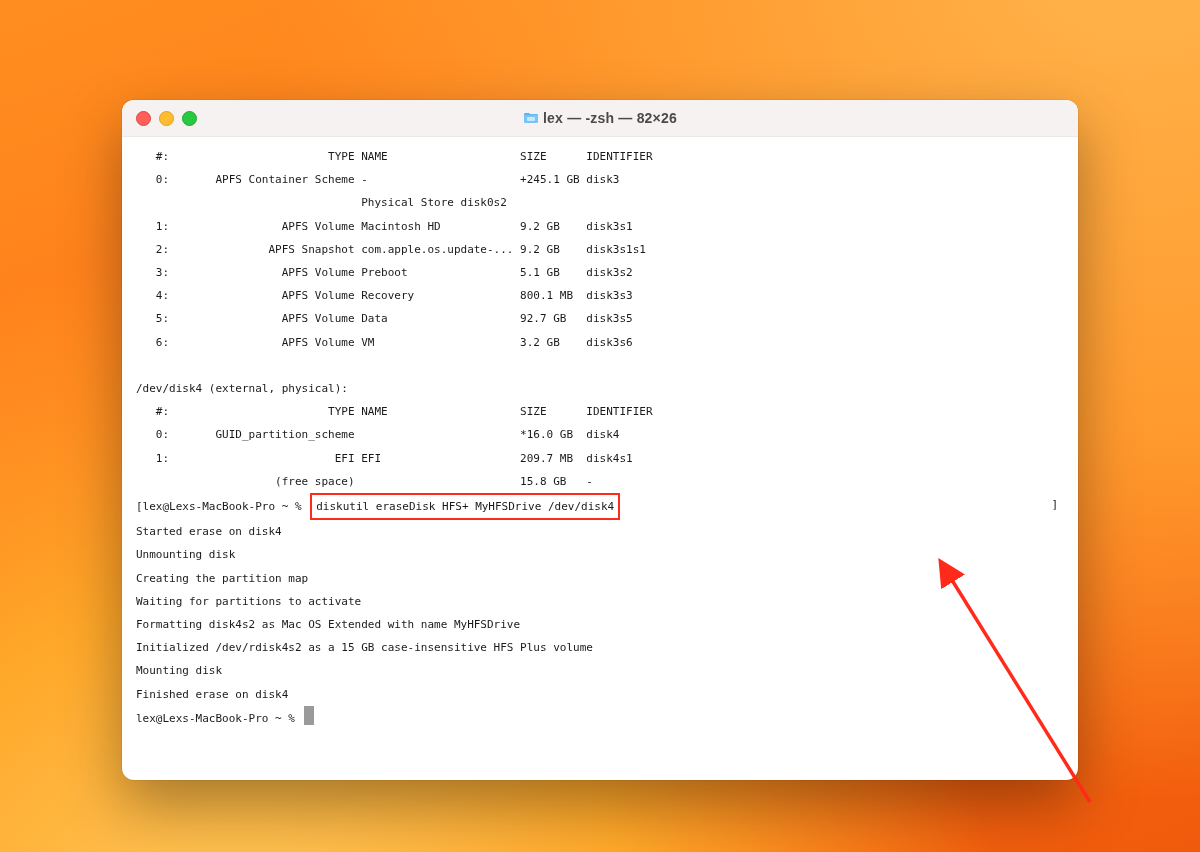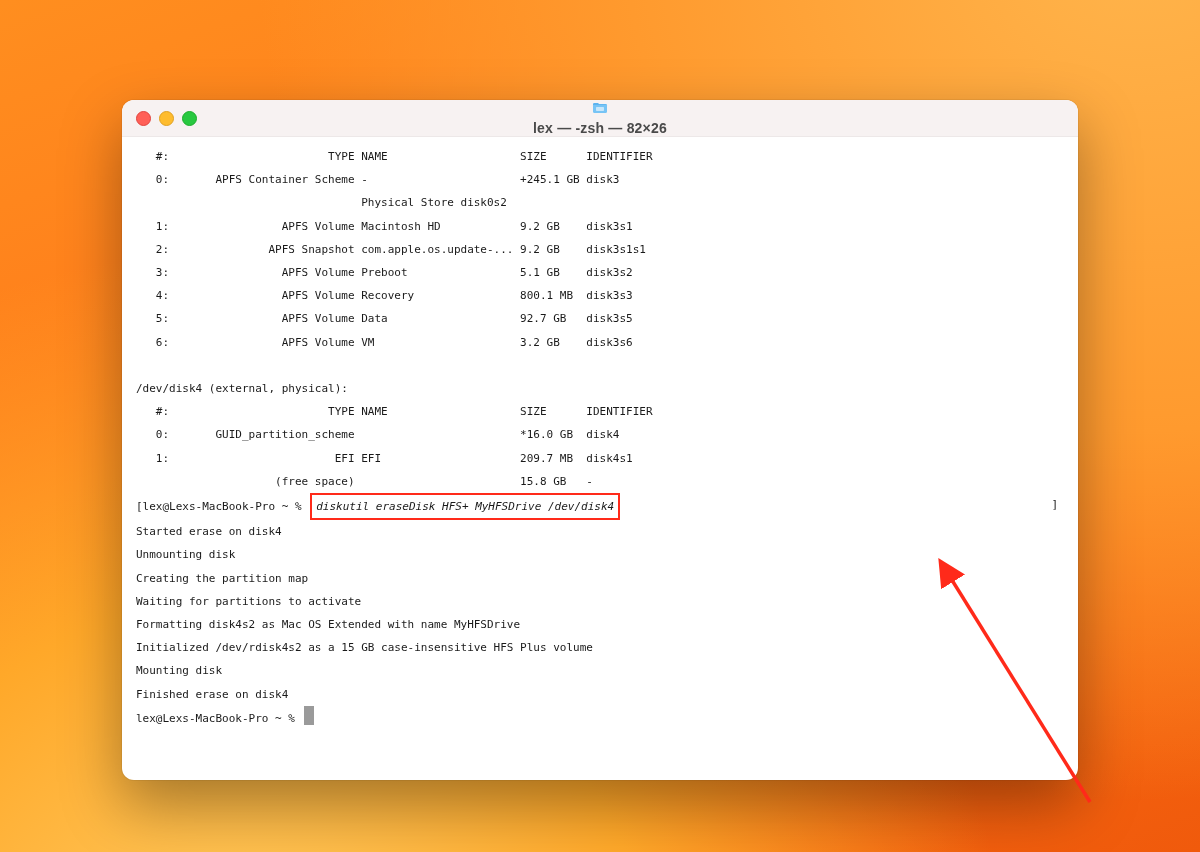--- a/index.html
+++ b/index.html
@@ -52,21 +52,20 @@
   .tl.min   { background: #febc2e; border: 0.5px solid #dfa023; }
   .tl.max   { background: #28c840; border: 0.5px solid #1dad2c; }
   .title-wrap {
     position: absolute;
     left: 0; right: 0;
     display: flex;
     justify-content: center;
     align-items: center;
     gap: 4px;
     pointer-events: none;
-    flex-direction: column;
   }
   .title-wrap .folder {
     width: 16px; height: 16px;
     display: inline-flex;
     align-items: center; justify-content: center;
   }
   .title-text {
     font-size: 14px;
     font-weight: 600;
     color: #4a4a4a;
@@ -78,21 +77,20 @@
     font-size: 11px;
     line-height: 23.2px;
     color: #1a1a1a;
     white-space: pre;
   }
   .cmd-hl {
     border: 2px solid #ff2a1a;
     padding: 0 4px;
     display: inline-block;
     margin-left: 2px;
-    font-style: italic;
   }
   .cursor {
     display: inline-block;
     width: 10px;
     height: 19px;
     background: #9a9a9a;
     vertical-align: -3px;
     margin-left: 2px;
   }
   .arrow {

